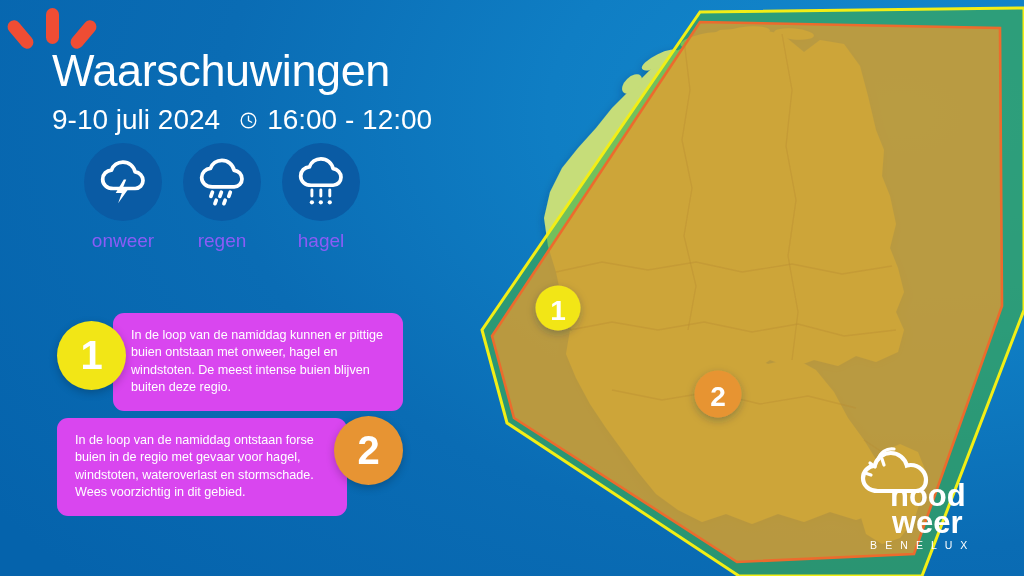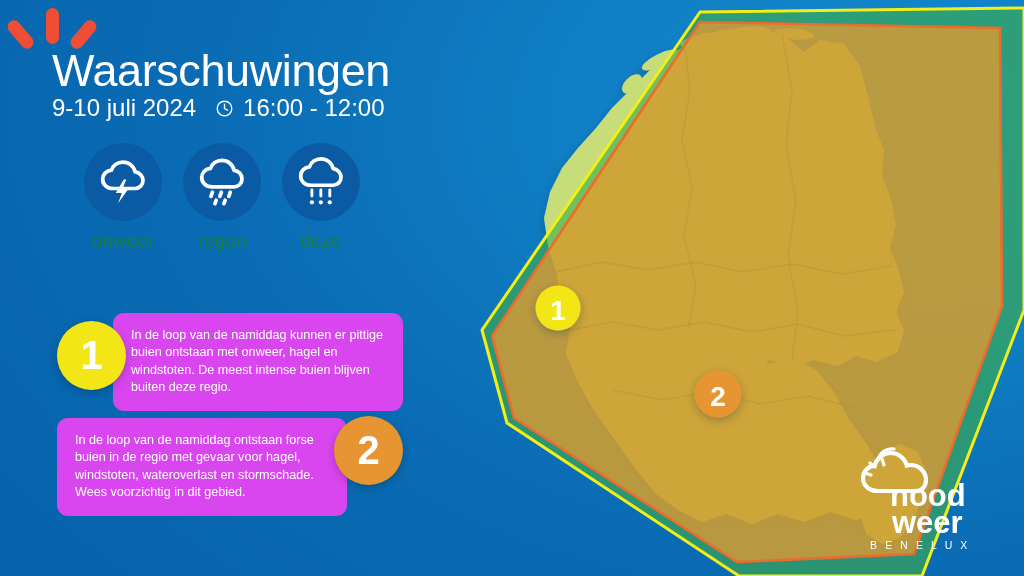--- a/index.html
+++ b/index.html
@@ -18,33 +18,33 @@
   .ray-l { width:13px; height:33px; left:0;  top:10px; transform:rotate(-40deg); }
   .ray-c { width:13px; height:36px; left:32px; top:0px; }
   .ray-r { width:13px; height:33px; left:63px; top:10px; transform:rotate(40deg); }
 
   #title {
     color:#ffffff; font-size:45px; font-weight:normal; letter-spacing:-0.4px;
     line-height:1.0; margin-top:6px; white-space:nowrap;
   }
   #subline {
     display:flex; align-items:center; gap:9px;
-    color:#ffffff; font-size:24px; margin-top:1px; white-space:nowrap;
+    color:#ffffff; font-size:28px; margin-top:11px; white-space:nowrap;
   }
   #subline .clk { display:inline-flex; margin-left:10px; }
 
   
   #icons { position:absolute; left:84px; top:143px; display:flex; gap:21px; }
   .wbox { width:78px; text-align:center; }
   .wcirc {
     width:78px; height:78px; border-radius:50%;
     background:#0a5ba4;
     display:flex; align-items:center; justify-content:center;
   }
-  .wlabel { color:#15803d; font-size:19px; margin-top:9px; font-weight:500; }
+  .wlabel { color:#8b5cf6; font-size:19px; margin-top:9px; font-weight:500; }
 
   
   #legend1 { position:absolute; left:57px; top:311px; width:346px; }
   #legend2 { position:absolute; left:57px; top:406px; width:346px; }
   .lbox {
     position:absolute; background:#d946ef; border-radius:11px;
     padding:14px 18px; width:290px;
   }
   #legend1 .lbox { left:56px; top:2px; }
   #legend2 .lbox { left:0px;  top:12px; }
@@ -131,21 +131,21 @@
         <g fill="#fff">
           <rect x="19" y="40" width="3.6" height="11" rx="1.8"></rect>
           <rect x="30" y="40" width="3.6" height="11" rx="1.8"></rect>
           <rect x="41" y="40" width="3.6" height="11" rx="1.8"></rect>
           <circle cx="20.8" cy="57" r="2.6"></circle>
           <circle cx="31.8" cy="57" r="2.6"></circle>
           <circle cx="42.8" cy="57" r="2.6"></circle>
         </g>
       </svg>
     </div>
-    <div class="wlabel">deze</div>
+    <div class="wlabel">hagel</div>
   </div>
 
 </div>
 
 <div id="legend1">
   <div class="lbox">
     <div class="ltext">In de loop van de namiddag kunnen er pittige buien ontstaan met onweer, hagel en windstoten. De meest intense buien blijven buiten deze regio.</div>
   </div>
   <div class="badge">1</div>
 </div>

